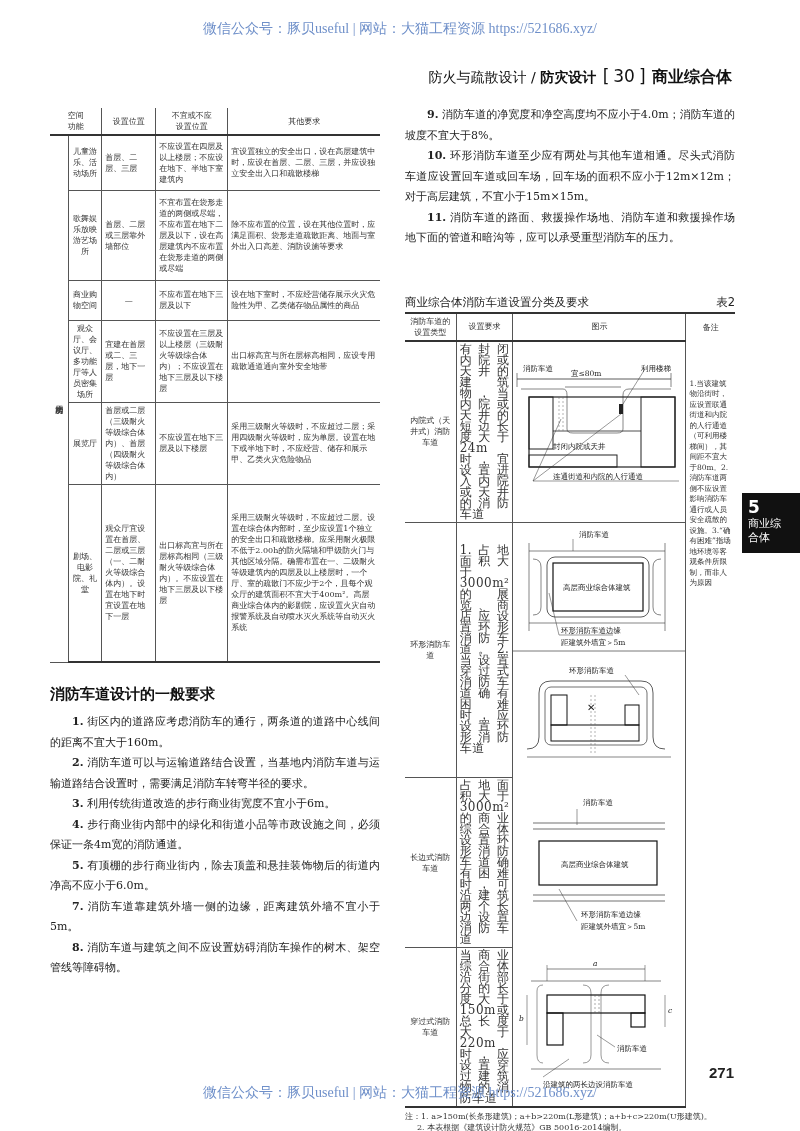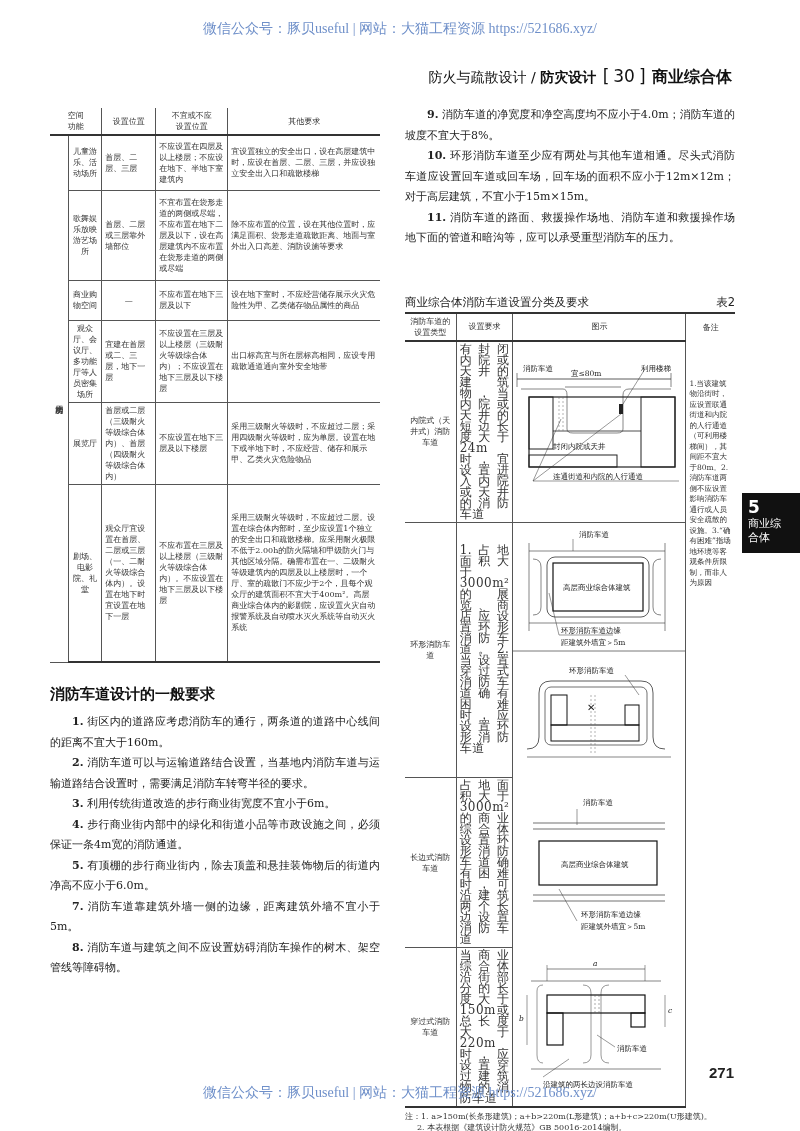--- a/index.html
+++ b/index.html
@@ -98,21 +98,21 @@
     </tr>
     <tr style="height:80px">
       <td class="c">展览厅</td>
       <td>首层或二层（三级耐火等级综合体内）、首层（四级耐火等级综合体内）</td>
       <td>不应设置在地下三层及以下楼层</td>
       <td>采用三级耐火等级时，不应超过二层；采用四级耐火等级时，应为单层。设置在地下或半地下时，不应经营、储存和展示甲、乙类火灾危险物品</td>
     </tr>
     <tr style="height:178px">
       <td class="c">剧场、电影院、礼堂</td>
       <td>观众厅宜设置在首层、二层或三层（一、二耐火等级综合体内）。设置在地下时宜设置在地下一层</td>
-      <td>不应布置在三层及以上楼层（三级耐火等级综合体内）。不应设置在地下三层及以下楼层</td>
+      <td>出口标高宜与所在层标高相同（三级耐火等级综合体内）。不应设置在地下三层及以下楼层</td>
       <td>采用三级耐火等级时，不应超过二层。设置在综合体内部时，至少应设置1个独立的安全出口和疏散楼梯。应采用耐火极限不低于2.00h的防火隔墙和甲级防火门与其他区域分隔。确需布置在一、二级耐火等级建筑内的四层及以上楼层时，一个厅、室的疏散门不应少于2个，且每个观众厅的建筑面积不宜大于400m²。高层商业综合体内的影剧院，应设置火灾自动报警系统及自动喷水灭火系统等自动灭火系统</td>
     </tr>
   </tbody>
     </table>
 
   <div class="sec2">
     <h2>消防车道设计的一般要求</h2>
     <p class="item"><b>1.</b> <span>街区内的道路应考虑消防车的通行，两条道的道路中心线间的距离不宜大于160m。</span></p>
     <p class="item"><b>2.</b> <span>消防车道可以与运输道路结合设置，当基地内消防车道与运输道路结合设置时，需要满足消防车转弯半径的要求。</span></p>
     <p class="item"><b>3.</b> <span>利用传统街道改造的步行商业街宽度不宜小于6m。</span></p>

